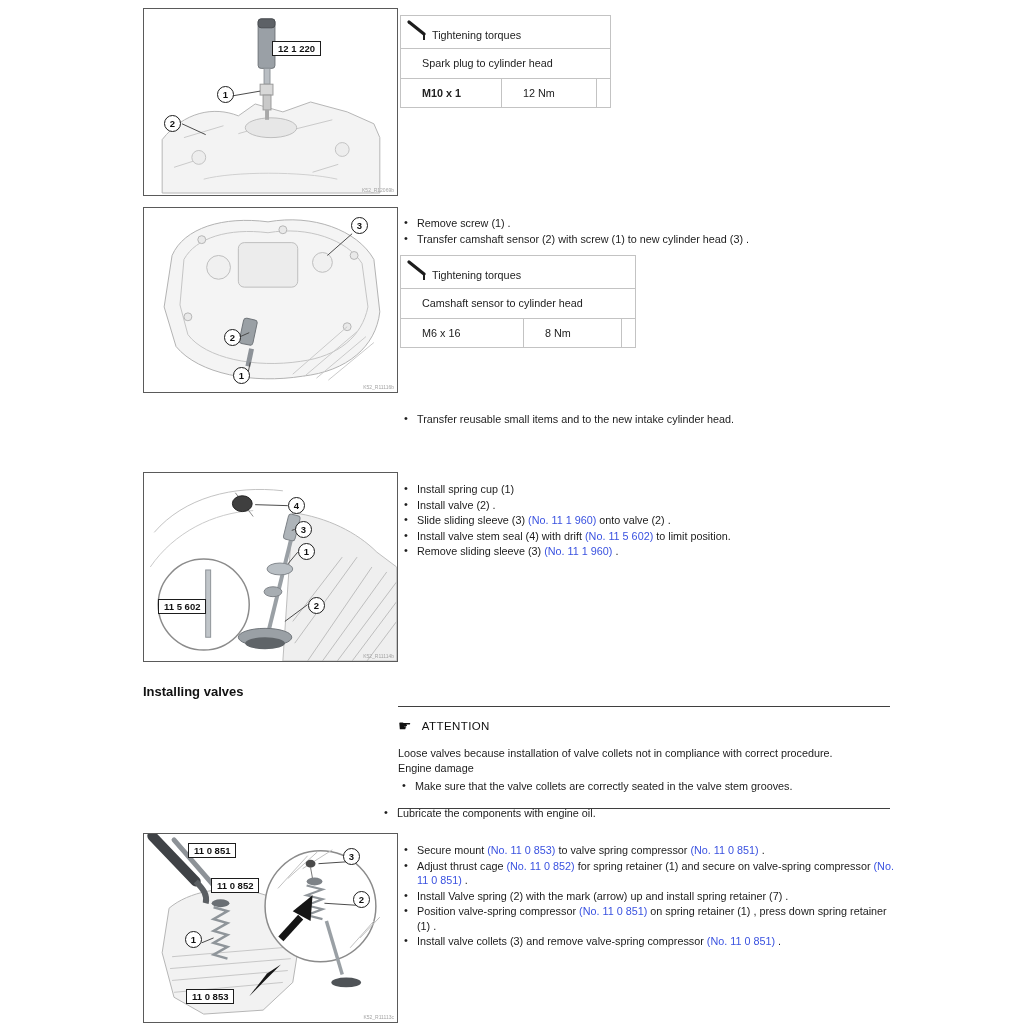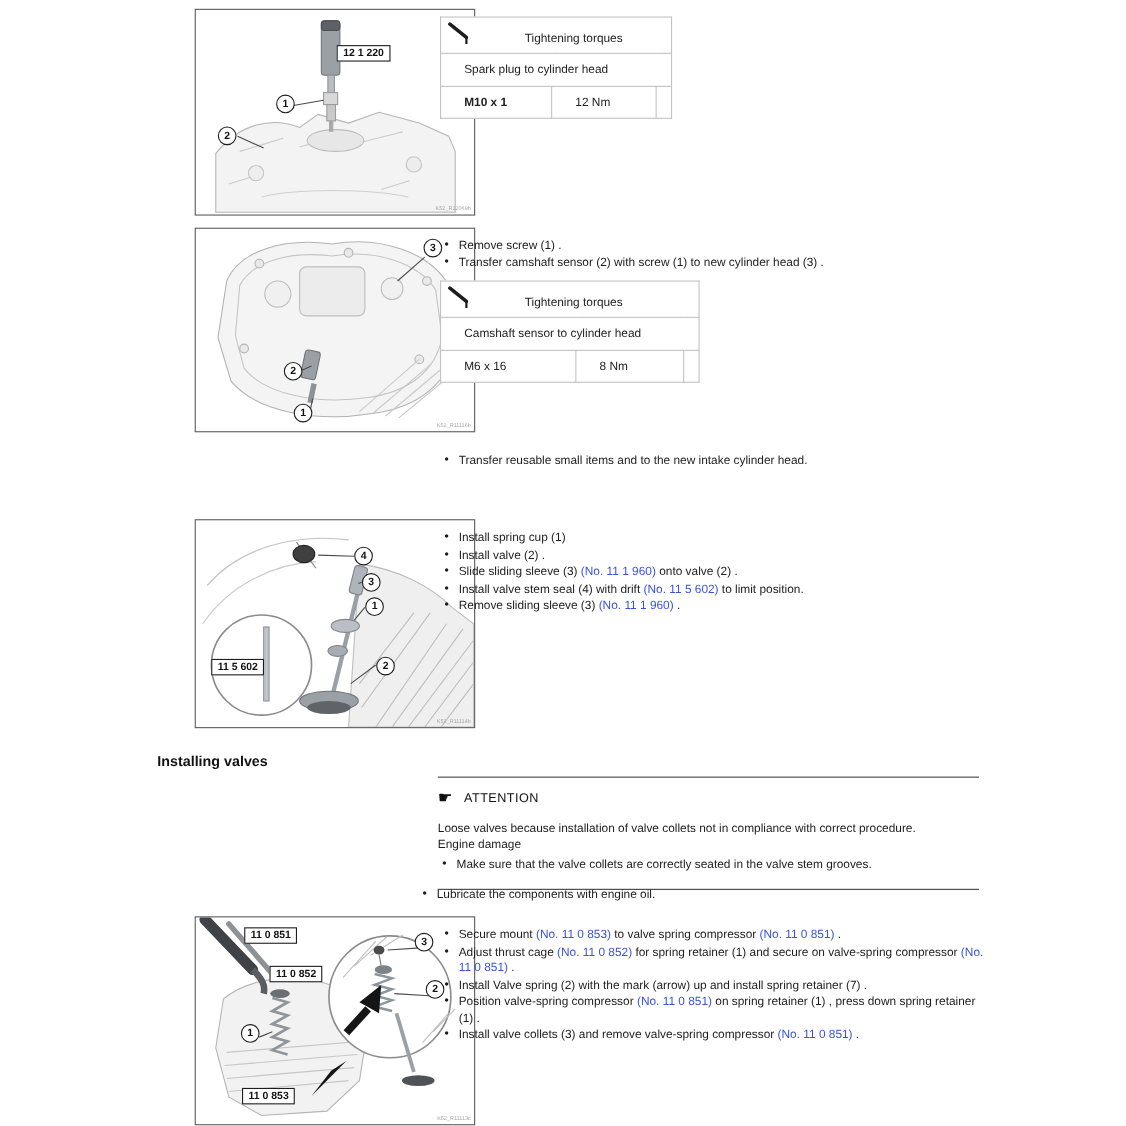--- a/index.html
+++ b/index.html
@@ -1,20 +1,20 @@
 <!DOCTYPE html>
 <html><head>
 <meta charset="utf-8">
 <style>
   html,body{margin:0;padding:0;background:#ffffff;}
   .page{position:relative;width:1024px;height:1024px;background:#ffffff;
         font-family:"Liberation Sans",sans-serif;color:#1c1c1c;overflow:hidden;}
 
   
-  .figure{position:absolute;border:1px solid #5a5a5a;background:#ffffff;box-sizing:border-box;margin-left:34px;}
+  .figure{position:absolute;border:1px solid #5a5a5a;background:#ffffff;box-sizing:border-box;}
   .figure svg{display:block;width:100%;height:100%;}
   .fig-code{position:absolute;right:3px;bottom:2px;font-size:5px;color:#a5a5a5;}
   .callout{position:absolute;width:17px;height:17px;border:1.5px solid #1d1d1d;border-radius:50%;
            background:#fff;display:flex;align-items:center;justify-content:center;
            font-size:9.5px;font-weight:bold;color:#111;box-sizing:border-box;}
   .tool-label{position:absolute;border:1px solid #1d1d1d;background:#fff;padding:1px 5px;
               font-size:9.5px;font-weight:bold;color:#111;white-space:nowrap;}
 
   
   .txt{position:absolute;font-size:10.8px;line-height:14.5px;}
@@ -22,21 +22,21 @@
   .bullets li{position:relative;padding-left:17px;margin:0 0 1px 0;}
   .bullets li::before{content:"\2022";position:absolute;left:4px;top:-1px;font-size:11px;}
   .link{color:#3a52e0;}
 
   
   .torque{border-collapse:collapse;margin-top:9px;background:#fff;}
   .torque td{border:1px solid #c3c3c3;padding:7px 21px;font-size:10.8px;color:#222;vertical-align:bottom;}
   .torque td.narrow{width:13px;padding:7px 0;}
   .tt-head{display:flex;align-items:flex-end;gap:3px;}
   .tt-head svg{flex:0 0 auto;}
-  .tt-head span{padding-bottom:0px;margin-left:45px;}
+  .tt-head span{padding-bottom:0px;}
 
   
   .h{position:absolute;font-size:13px;font-weight:bold;color:#111;}
 
   
   .attention{position:absolute;border-top:1px solid #3f3f3f;border-bottom:1px solid #3f3f3f;
              padding:9px 0 13px 0;box-sizing:border-box;}
   .att-title{display:flex;align-items:center;gap:10px;font-size:11.5px;color:#111;
              letter-spacing:0.4px;margin:2px 0 13px 0;}
   .att-icon{font-size:15px;line-height:1;}

